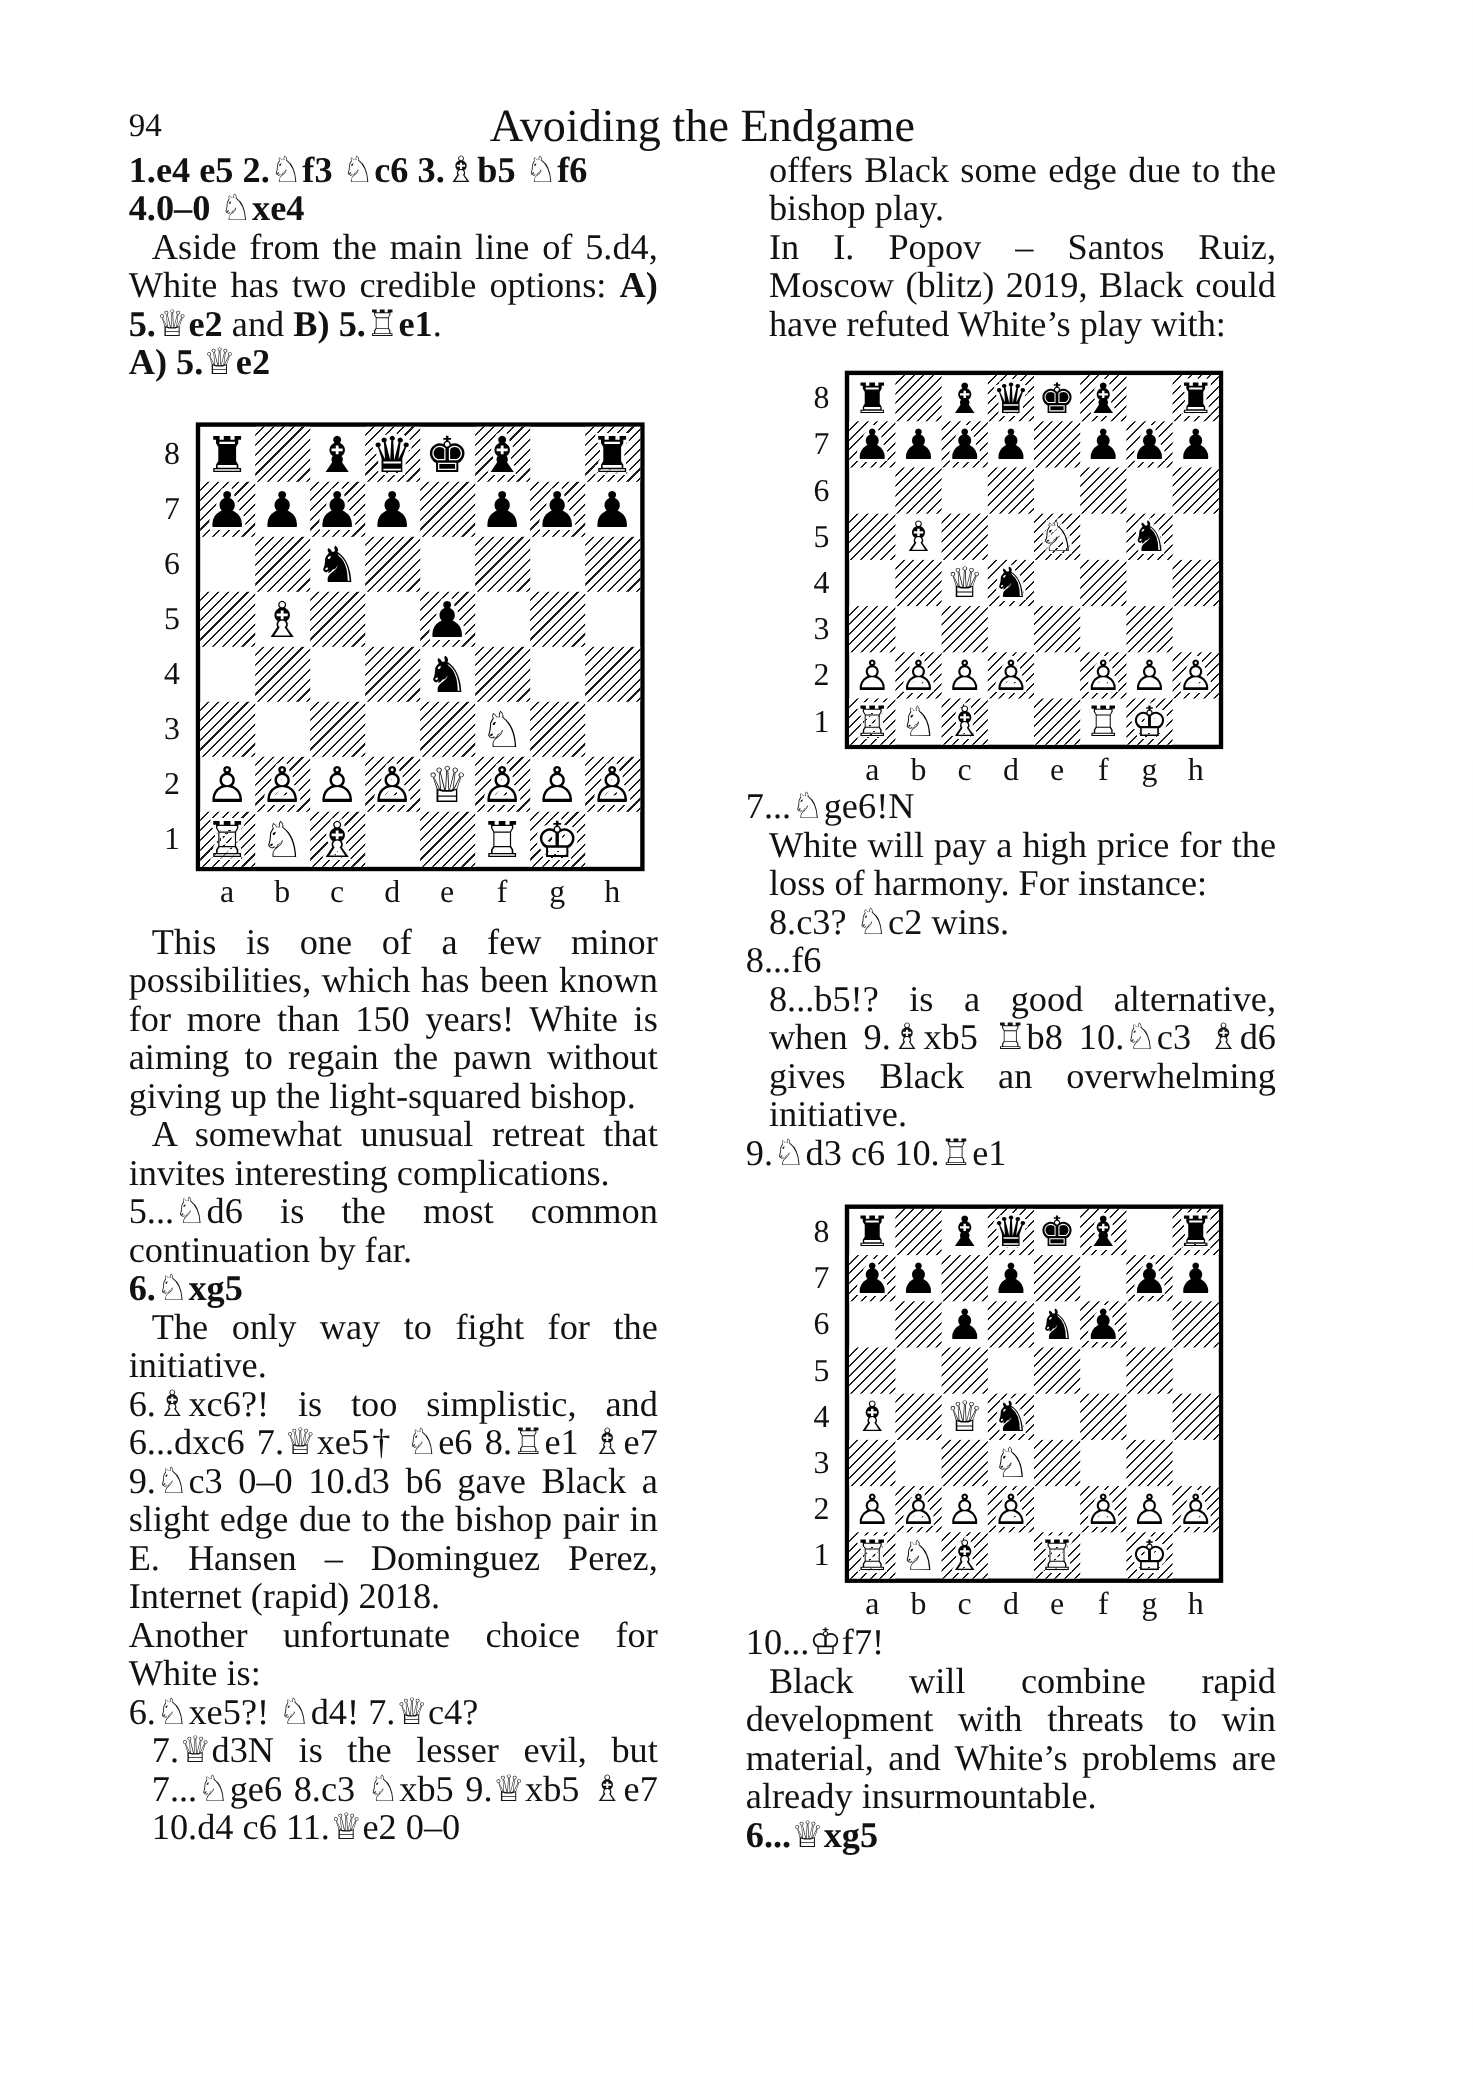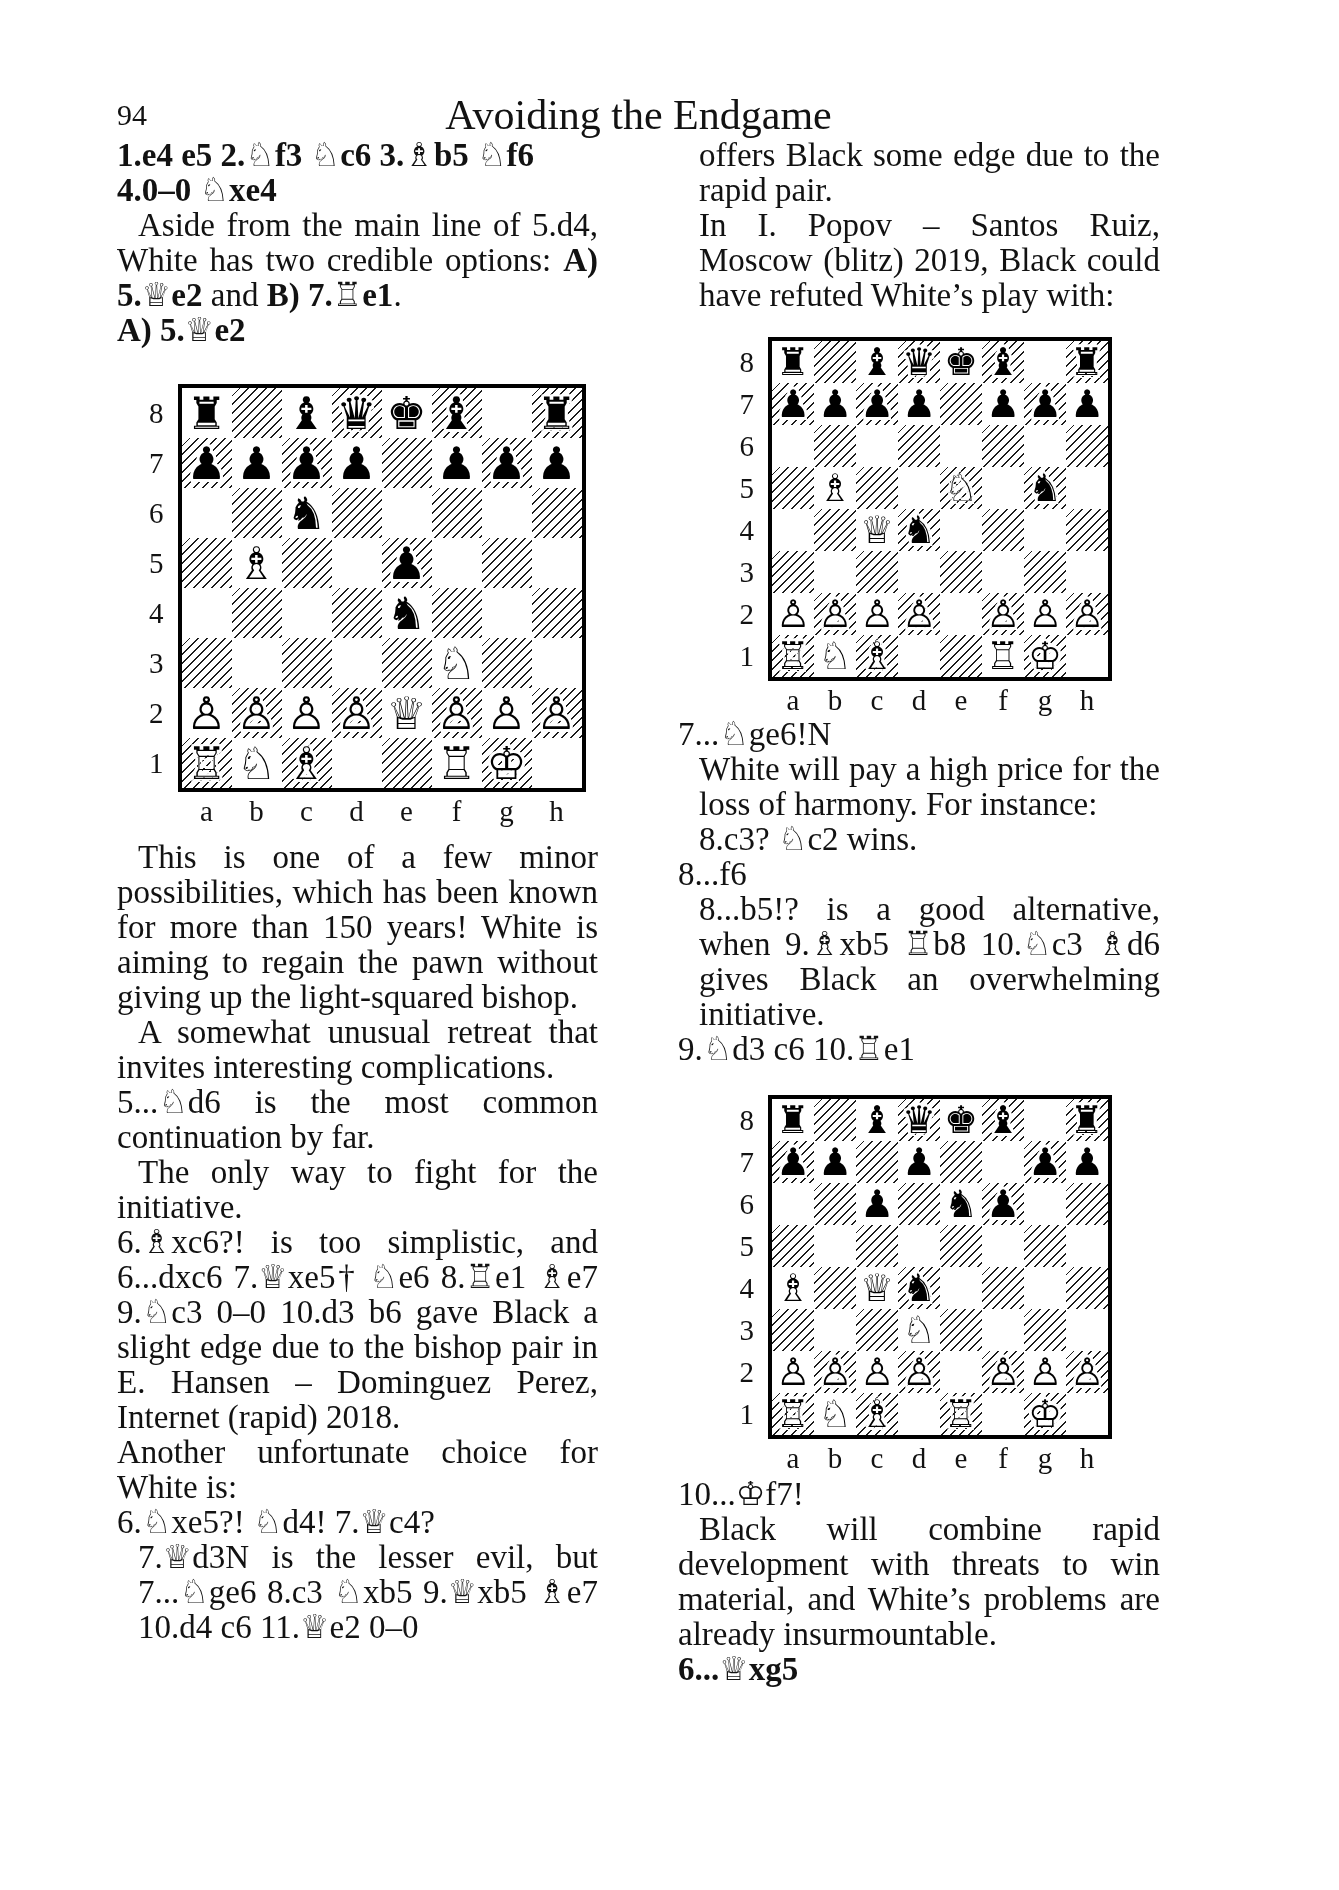--- a/index.html
+++ b/index.html
@@ -92,21 +92,21 @@
     <div class="page-number">94</div>
     <div class="page-title">Avoiding the Endgame</div>
   </div>
 
   <div class="columns">
 
     <div class="col col-left">
 
       <p class="bold line">1.e4 e5 2.♘f3 ♘c6 3.♗b5 ♘f6 4.0–0 ♘xe4</p>
 
-      <p class="indent"><span>Aside from the main line of 5.d4, White has two credible options: </span><span class="bold">A) 5.♕e2</span><span> and </span><span class="bold">B) 7.♖e1</span><span>.</span></p>
+      <p class="indent"><span>Aside from the main line of 5.d4, White has two credible options: </span><span class="bold">A) 5.♕e2</span><span> and </span><span class="bold">B) 5.♖e1</span><span>.</span></p>
 
       <p class="heading">A) 5.♕e2</p>
 
       <div class="diagram">
         <div class="diag-main">
           <div class="ranks">
               <div class="rank-label">8</div>
               <div class="rank-label">7</div>
               <div class="rank-label">6</div>
               <div class="rank-label">5</div>
@@ -255,33 +255,34 @@
             <div class="file-label">h</div>
           </div>
       </div>
 
       <p class="indent">This is one of a few minor possibilities, which has been known for more than 150 years! White is aiming to regain the pawn without giving up the light-squared bishop.</p>
 
       <p class="indent">A somewhat unusual retreat that invites interesting complications.</p>
 
       <p class="gap30">5...♘d6 is the most common continuation by far.</p>
 
+      <p class="bold line gap30">6.♘xg5</p>
       <p class="indent">The only way to fight for the initiative.</p>
 
       <p class="gap30">6.♗xc6?! is too simplistic, and 6...dxc6 7.♕xe5† ♘e6 8.♖e1 ♗e7 9.♘c3 0–0 10.d3 b6 gave Black a slight edge due to the bishop pair in E. Hansen – Dominguez Perez, Internet (rapid) 2018.</p>
 
       <p class="gap35">Another unfortunate choice for White is:</p>
       <p class="line">6.♘xe5?! ♘d4! 7.♕c4?</p>
       <p class="block-indent">7.♕d3N is the lesser evil, but 7...♘ge6 8.c3 ♘xb5 9.♕xb5 ♗e7 10.d4 c6 11.♕e2 0–0</p>
 
     </div>
 
     <div class="col col-right">
 
-      <p class="block-indent">offers Black some edge due to the rapid pair.</p>
+      <p class="block-indent">offers Black some edge due to the bishop play.</p>
       <p class="block-indent">In I. Popov – Santos Ruiz, Moscow (blitz) 2019, Black could have refuted White’s play with:</p>
 
       <div class="diagram small">
         <div class="diag-main">
           <div class="ranks">
               <div class="rank-label">8</div>
               <div class="rank-label">7</div>
               <div class="rank-label">6</div>
               <div class="rank-label">5</div>
               <div class="rank-label">4</div>

